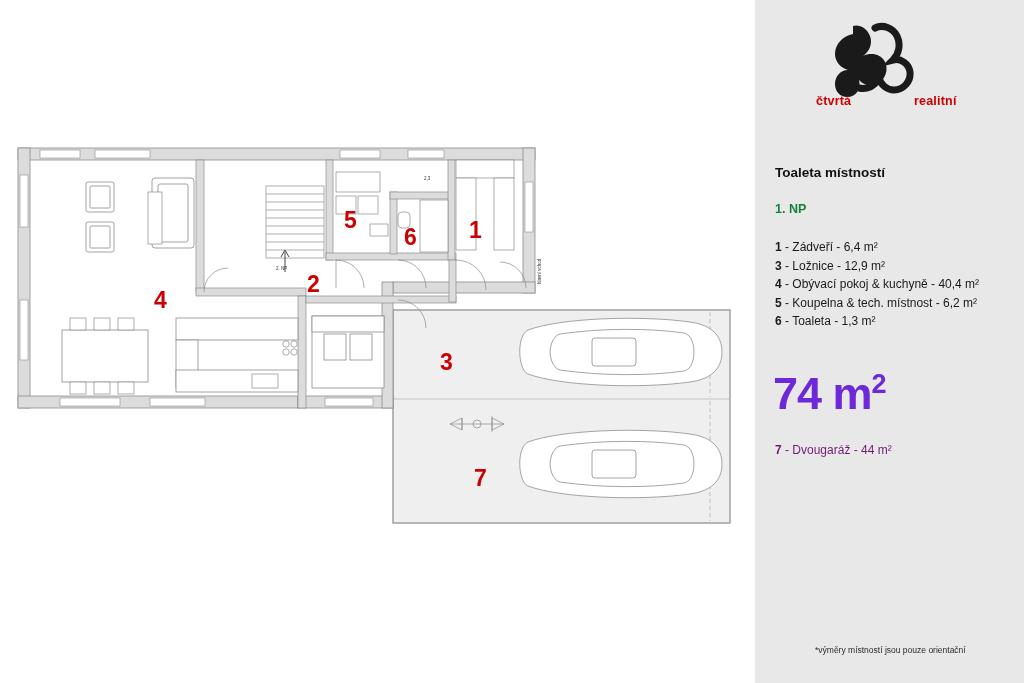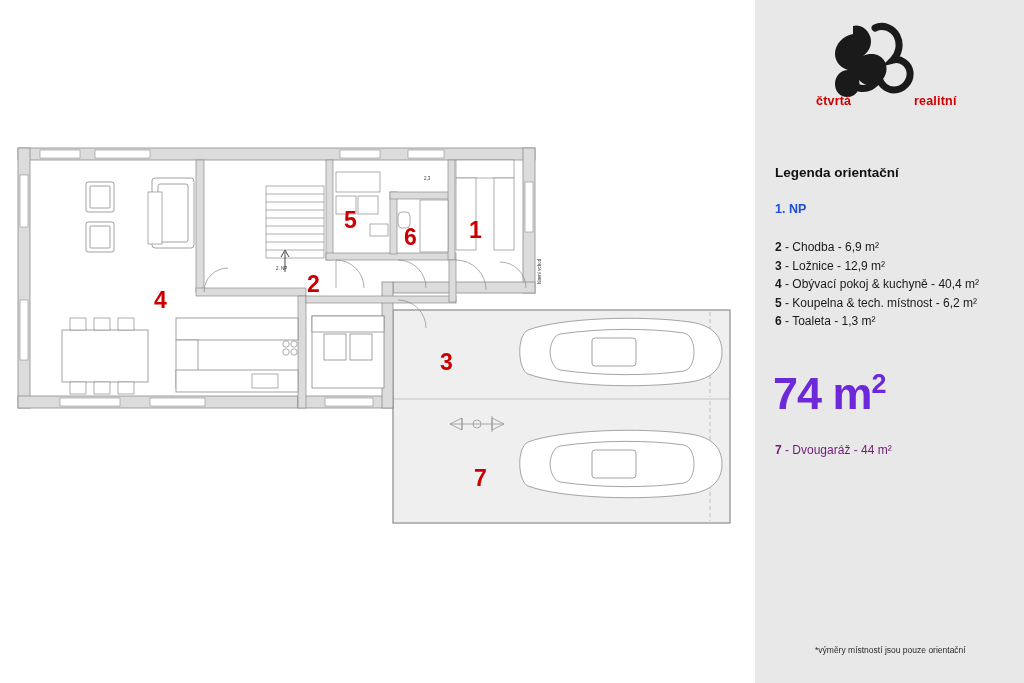--- a/index.html
+++ b/index.html
@@ -67,21 +67,21 @@
     left: 20px; top: 165px;
     font-size: 13.5px;
     font-weight: bold;
     color: #111111;
   }
   #floor-label {
     position: absolute;
     left: 20px; top: 202px;
     font-size: 12.5px;
     font-weight: bold;
-    color: #1d4ed8;
+    color: #15803d;
   }
   #legend-list {
     position: absolute;
     left: 20px; top: 238px;
     width: 245px;
   }
   .legend-item {
     font-size: 12px;
     color: #1a1a1a;
     line-height: 18.5px;
@@ -306,26 +306,26 @@
                    C56,65 48,63 44,58 C46,66 42,74 34,75 C26,76 20,70 20,62 C20,54 26,48 33,48
                    C26,46 20,40 20,32 C20,22 28,14 38,12 Z"></path>
           <path d="M60,6 C68,2 78,6 82,14 C86,22 84,32 78,38 C86,36 94,42 95,50 C96,60 88,68 79,68
                    C72,68 66,63 64,56 C60,64 52,68 44,66" fill="none" stroke="#1a1a1a" stroke-width="7" stroke-linecap="round"></path>
         </g>
       </svg>
       <div class="logo-word" id="logo-ctvrta">čtvrtá</div>
       <div class="logo-word" id="logo-realitni">realitní</div>
     </div>
 
-    <div id="legend-title">Legenda orientační</div>
+    <div id="legend-title">Toaleta místností</div>
     <div id="floor-label">1. NP</div>
 
     <div id="legend-list">
       <div class="legend-item">
-        <b>2</b><span> - Chodba - 6,9 m²</span>
+        <b>1</b><span> - Zádveří - 6,4 m²</span>
       </div>
       <div class="legend-item">
         <b>3</b><span> - Ložnice - 12,9 m²</span>
       </div>
       <div class="legend-item">
         <b>4</b><span> - Obývací pokoj &amp; kuchyně - 40,4 m²</span>
       </div>
       <div class="legend-item">
         <b>5</b><span> - Koupelna &amp; tech. místnost - 6,2 m²</span>
       </div>

